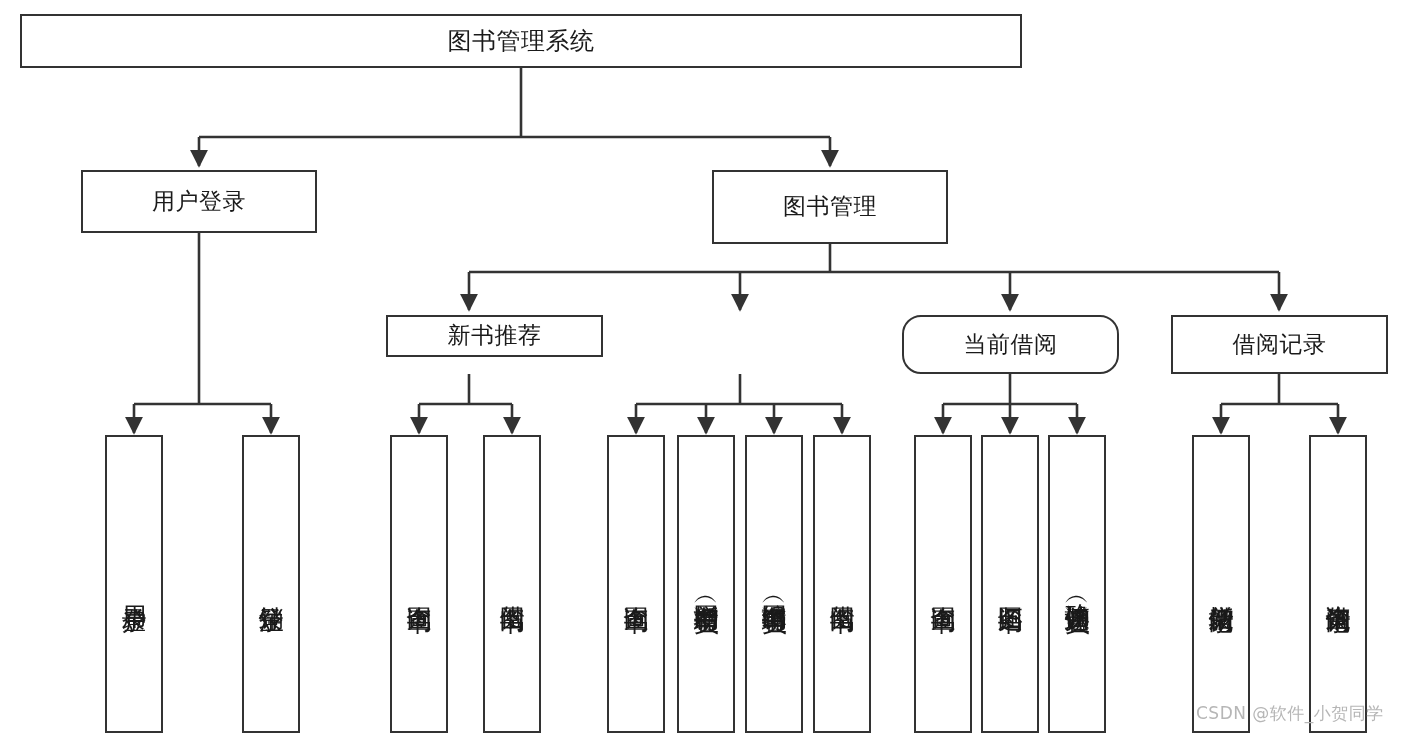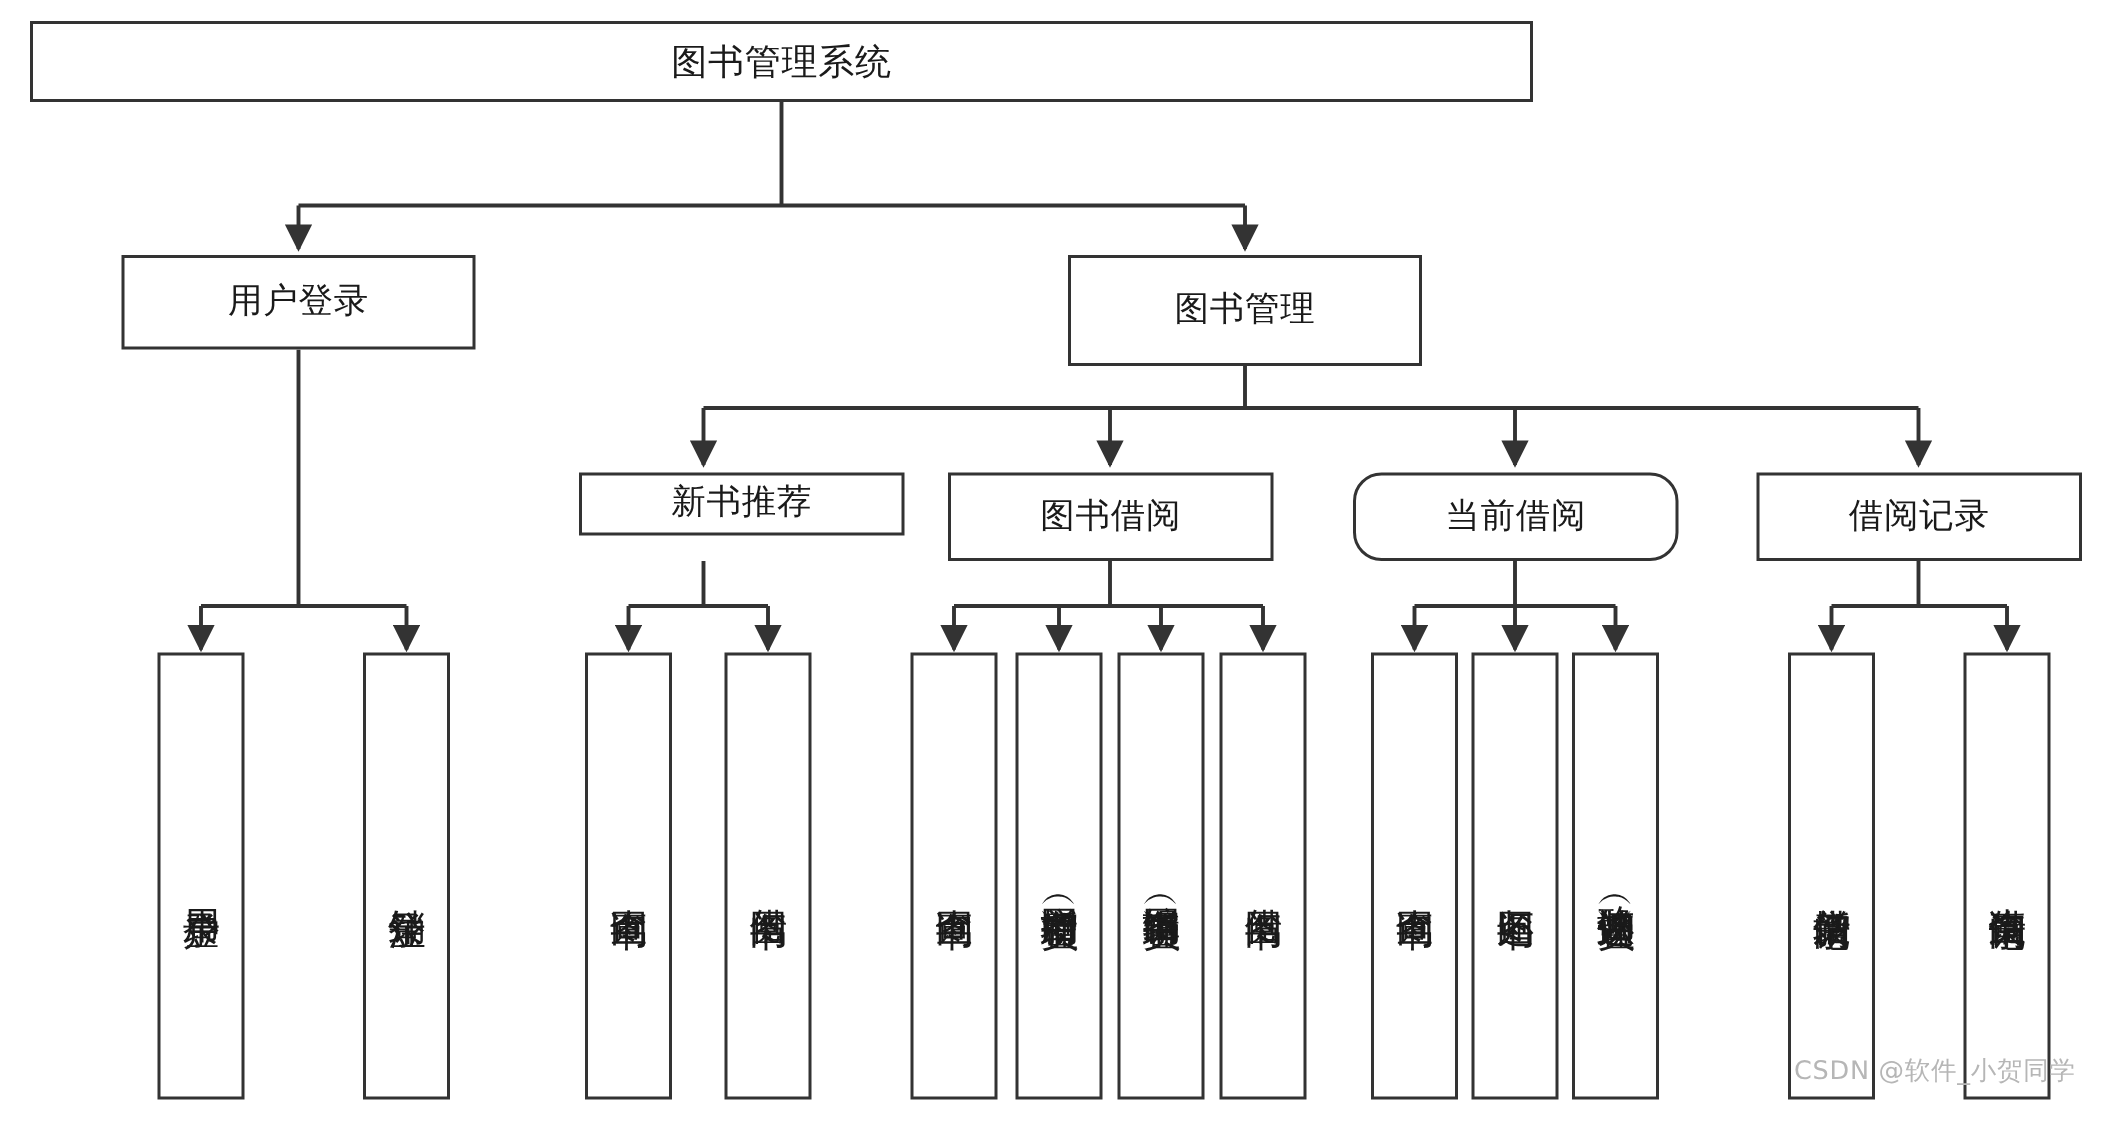--- a/index.html
+++ b/index.html
@@ -141,23 +141,20 @@
   <div class="node horiz" style="left:81px; top:170px; width:236px; height:63px;">
     <span class="lbl">用户登录</span>
   </div>
   <div class="node horiz" style="left:712px; top:170px; width:236px; height:74px;">
     <span class="lbl">图书管理</span>
   </div>
 
   <div class="node horiz" style="left:361px; top:315px; width:217px; height:42px;margin-left:25px;">
     <span class="lbl">新书推荐</span>
   </div>
-  <div class="node horiz" style="left:632px; top:315px; width:217px; height:59px;">
-    <span class="lbl">图书借阅</span>
-  </div>
   <div class="node horiz" style="left:902px; top:315px; width:217px; height:59px;border-radius:19px;">
     <span class="lbl">当前借阅</span>
   </div>
   <div class="node horiz" style="left:1171px; top:315px; width:217px; height:59px;">
     <span class="lbl">借阅记录</span>
   </div>
 
   <div class="node vert mid" style="left:105px; top:435px; width:58px; height:298px;">
     <span class="lbl" style="margin-top: 145px;">用户登录</span>
   </div>

